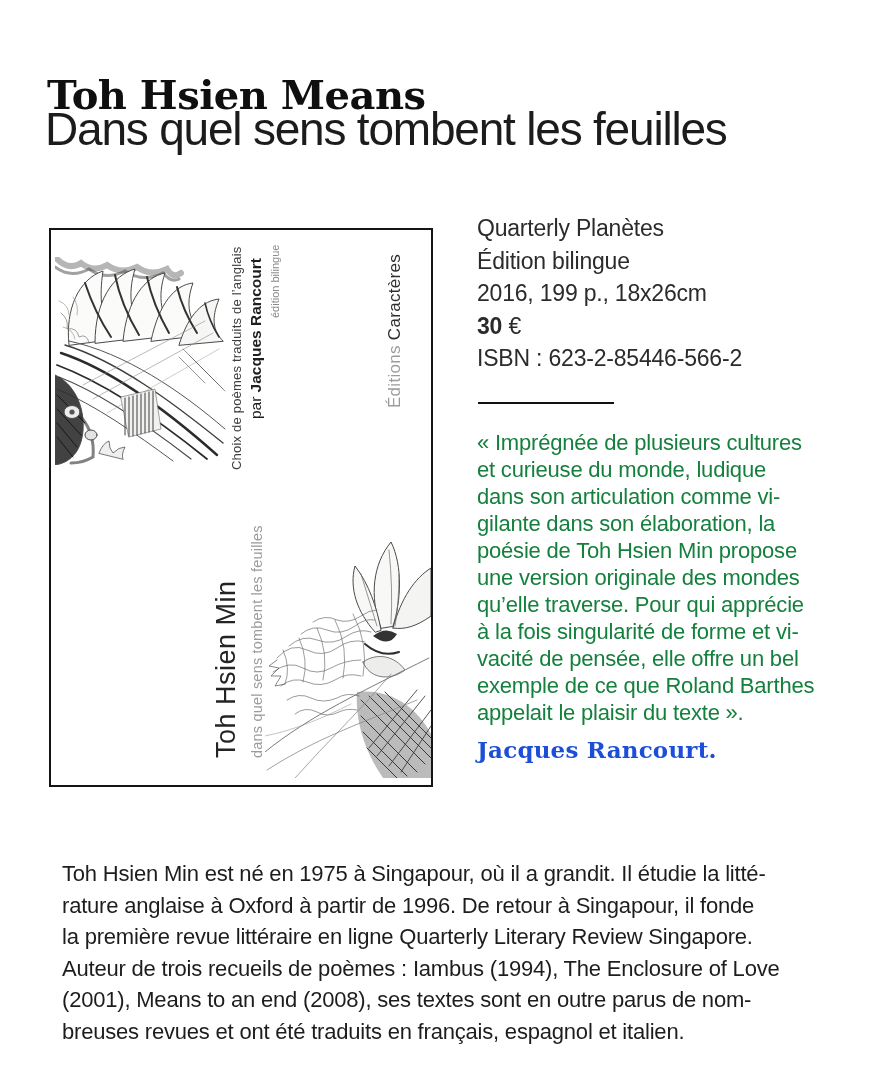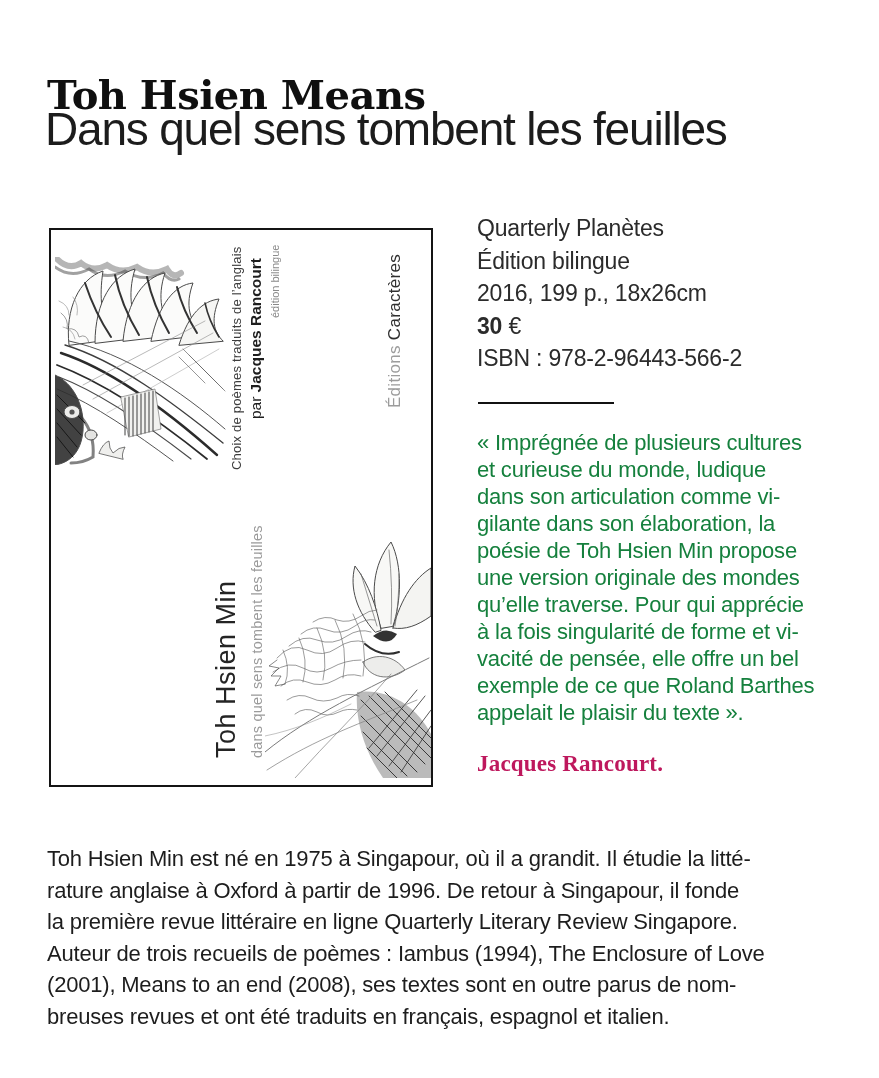--- a/index.html
+++ b/index.html
@@ -43,25 +43,25 @@
 
   
   .rightcol{position:absolute;left:477px;top:212px;width:382px;}
   .details{font-size:23px;line-height:32.5px;color:#2b2b2b;letter-spacing:-0.2px;}
   .details .price-value{font-weight:700;text-align:right;}
   .divider{width:136px;border:none;border-top:2px solid #111;margin:27px 0 0 1px;}
   .quote{
     margin-top:25px;font-size:22px;line-height:27px;color:#15803d;
     letter-spacing:-0.2px;white-space:pre-line;
   }
-  .attribution{margin-top:25px;font-size:23px;color:#be185d;letter-spacing:0.2px;font-family:Liberation Serif, serif;}
+  .attribution{margin-top:10px;font-size:23px;color:#1d4ed8;letter-spacing:0.2px;}
 
   
   .bio{
-    position:absolute;left:47px;top:843px;width:812px;margin:0;
+    position:absolute;left:47px;top:843px;width:812px;margin:15px;
     font-size:22px;line-height:31.6px;color:#1d1d1d;letter-spacing:-0.2px;
     white-space:pre-line;
   }
 </style>
 </head>
 <body>
 
 <h1 class="slab author-heading">Toh Hsien Means</h1>
 <div class="title-heading">Dans quel sens tombent les feuilles</div>
 
@@ -145,21 +145,21 @@
     </g>
   </svg>
 </div>
 
 <div class="rightcol">
   <div class="details">
     <div>Quarterly Planètes</div>
     <div>Édition bilingue</div>
     <div>2016, 199 p., 18x26cm</div>
     <div><span class="price-value">30</span><span> €</span></div>
-    <div>ISBN : 978-2-96443-566-2</div>
+    <div>ISBN : 623-2-85446-566-2</div>
   </div>
 
   <hr class="divider">
 
   <div class="quote">« Imprégnée de plusieurs cultures
 et curieuse du monde, ludique
 dans son articulation comme vi-
 gilante dans son élaboration, la
 poésie de Toh Hsien Min propose
 une version originale des mondes

